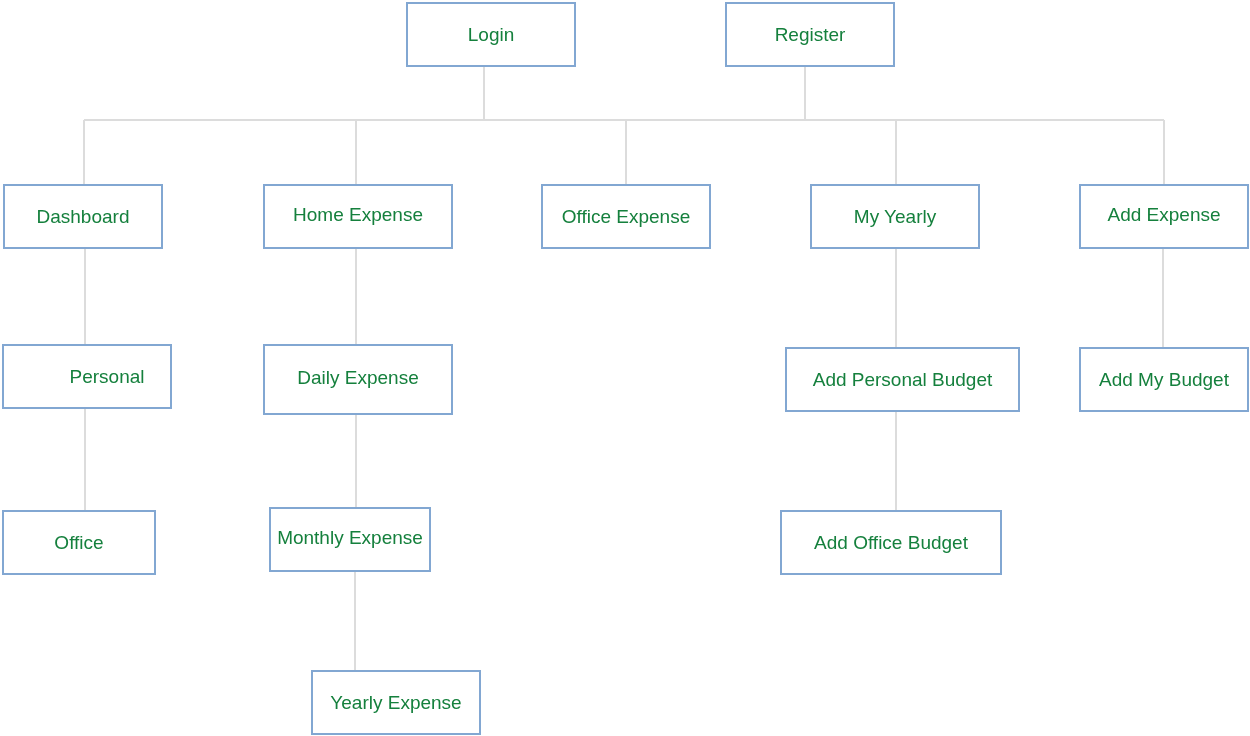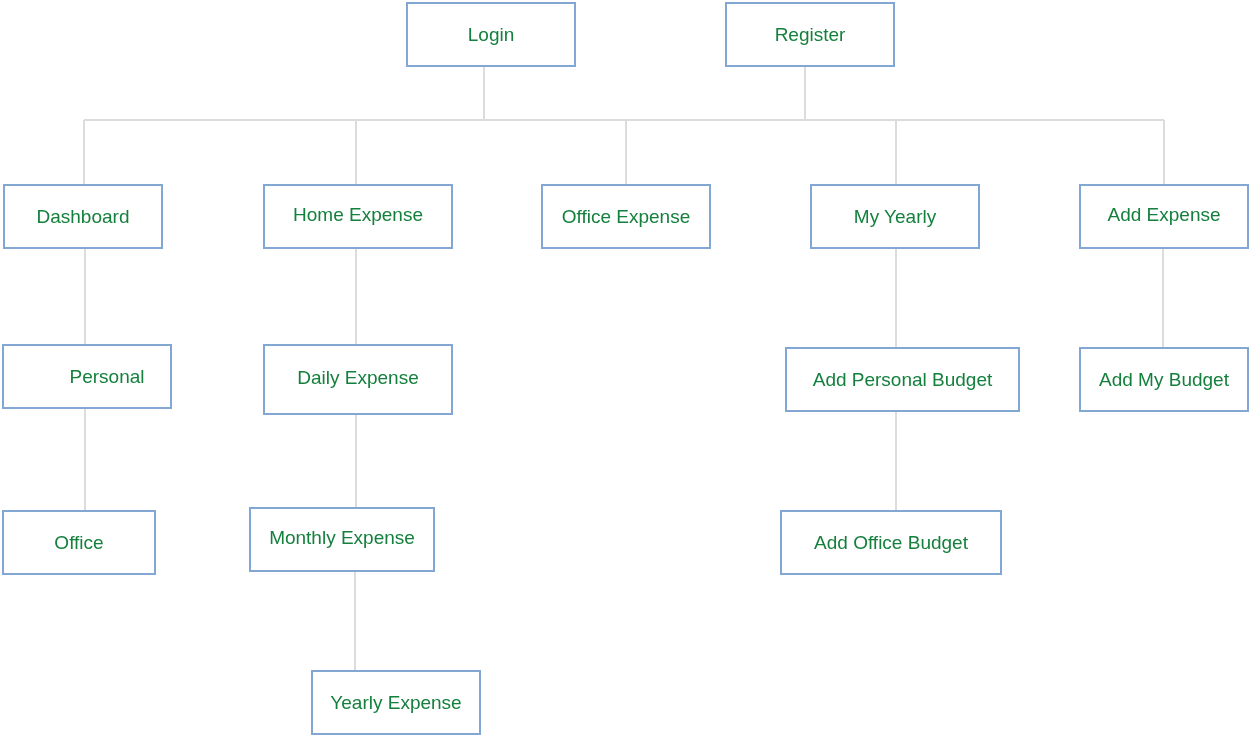--- a/index.html
+++ b/index.html
@@ -81,21 +81,21 @@
 <div class="node" style="left:777px;top:347px;width:235px;height:65px;margin-left:8px;">
   <span>Add Personal Budget</span>
 </div>
 <div class="node" style="left:1079px;top:347px;width:170px;height:65px;">
   <span>Add My Budget</span>
 </div>
 
 <div class="node" style="left:2px;top:510px;width:154px;height:65px;">
   <span>Office</span>
 </div>
-<div class="node" style="left:249px;top:507px;width:186px;height:65px;padding-bottom:3px;">
+<div class="node" style="left:269px;top:507px;width:162px;height:65px;padding-bottom:3px;">
   <span>Monthly Expense</span>
 </div>
 <div class="node" style="left:780px;top:510px;width:222px;height:65px;">
   <span>Add Office Budget</span>
 </div>
 
 <div class="node" style="left:273px;top:670px;width:170px;height:65px;margin-left:38px;">
   <span>Yearly Expense</span>
 </div>
 

